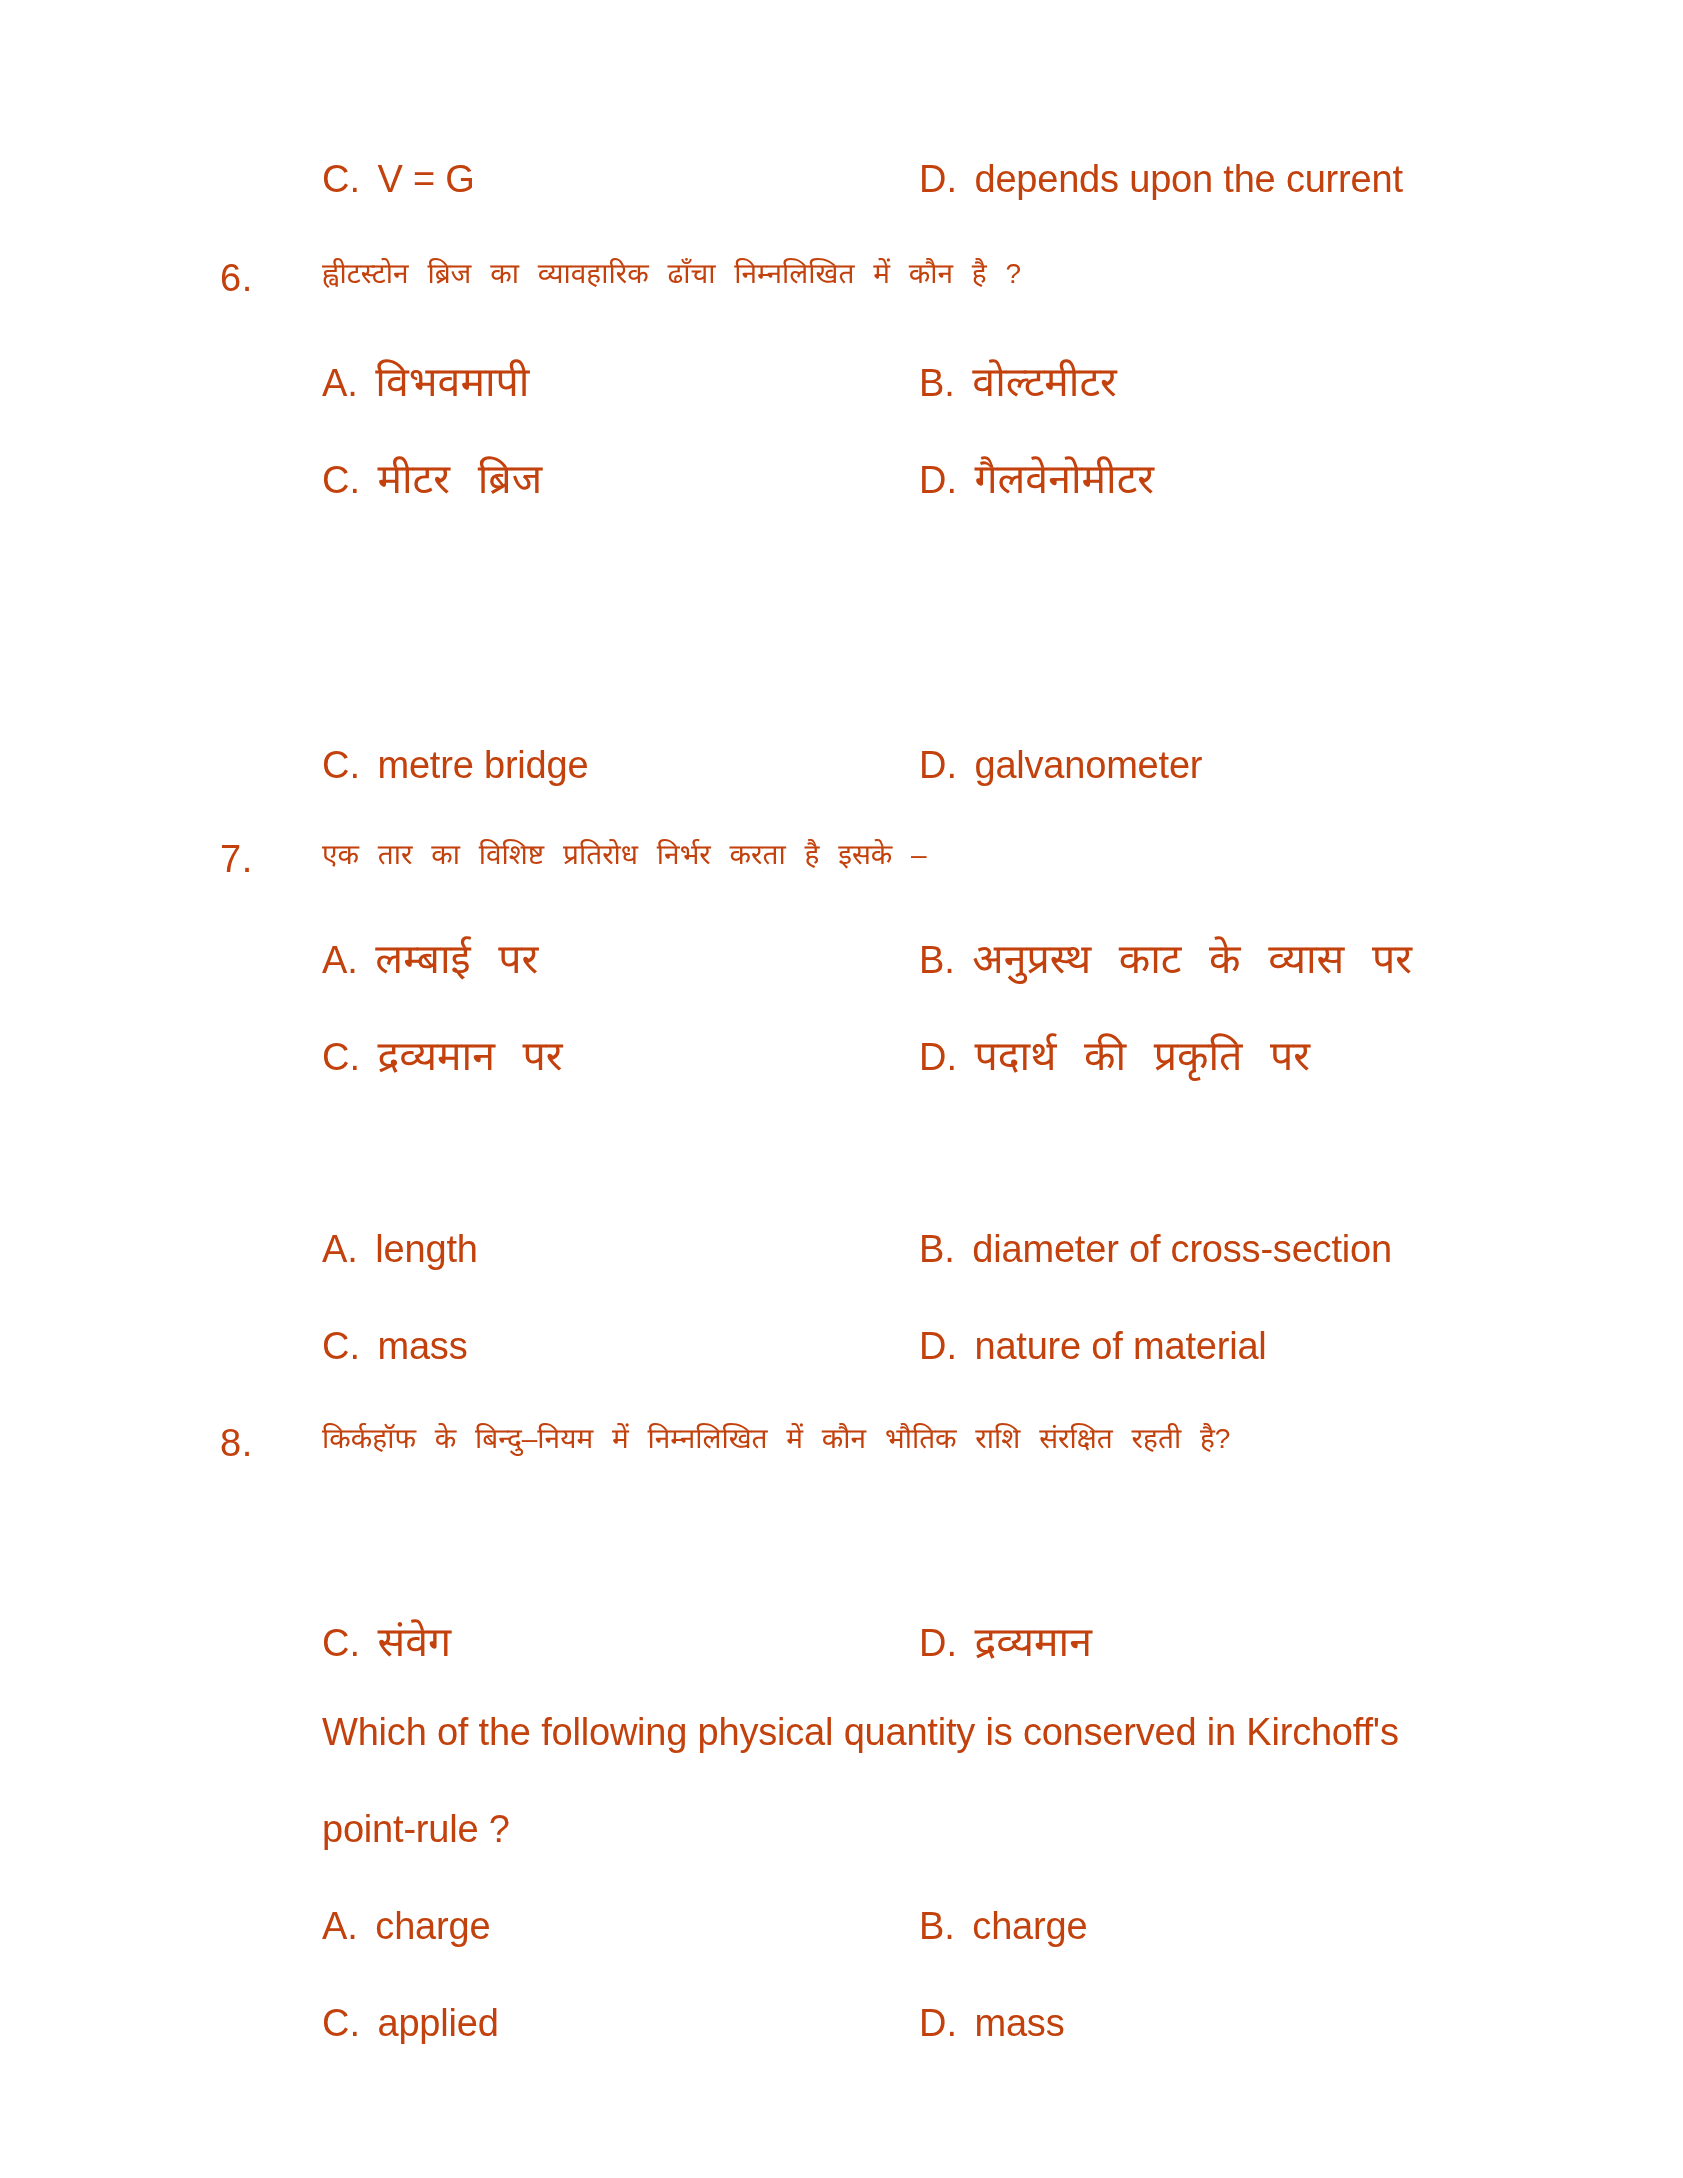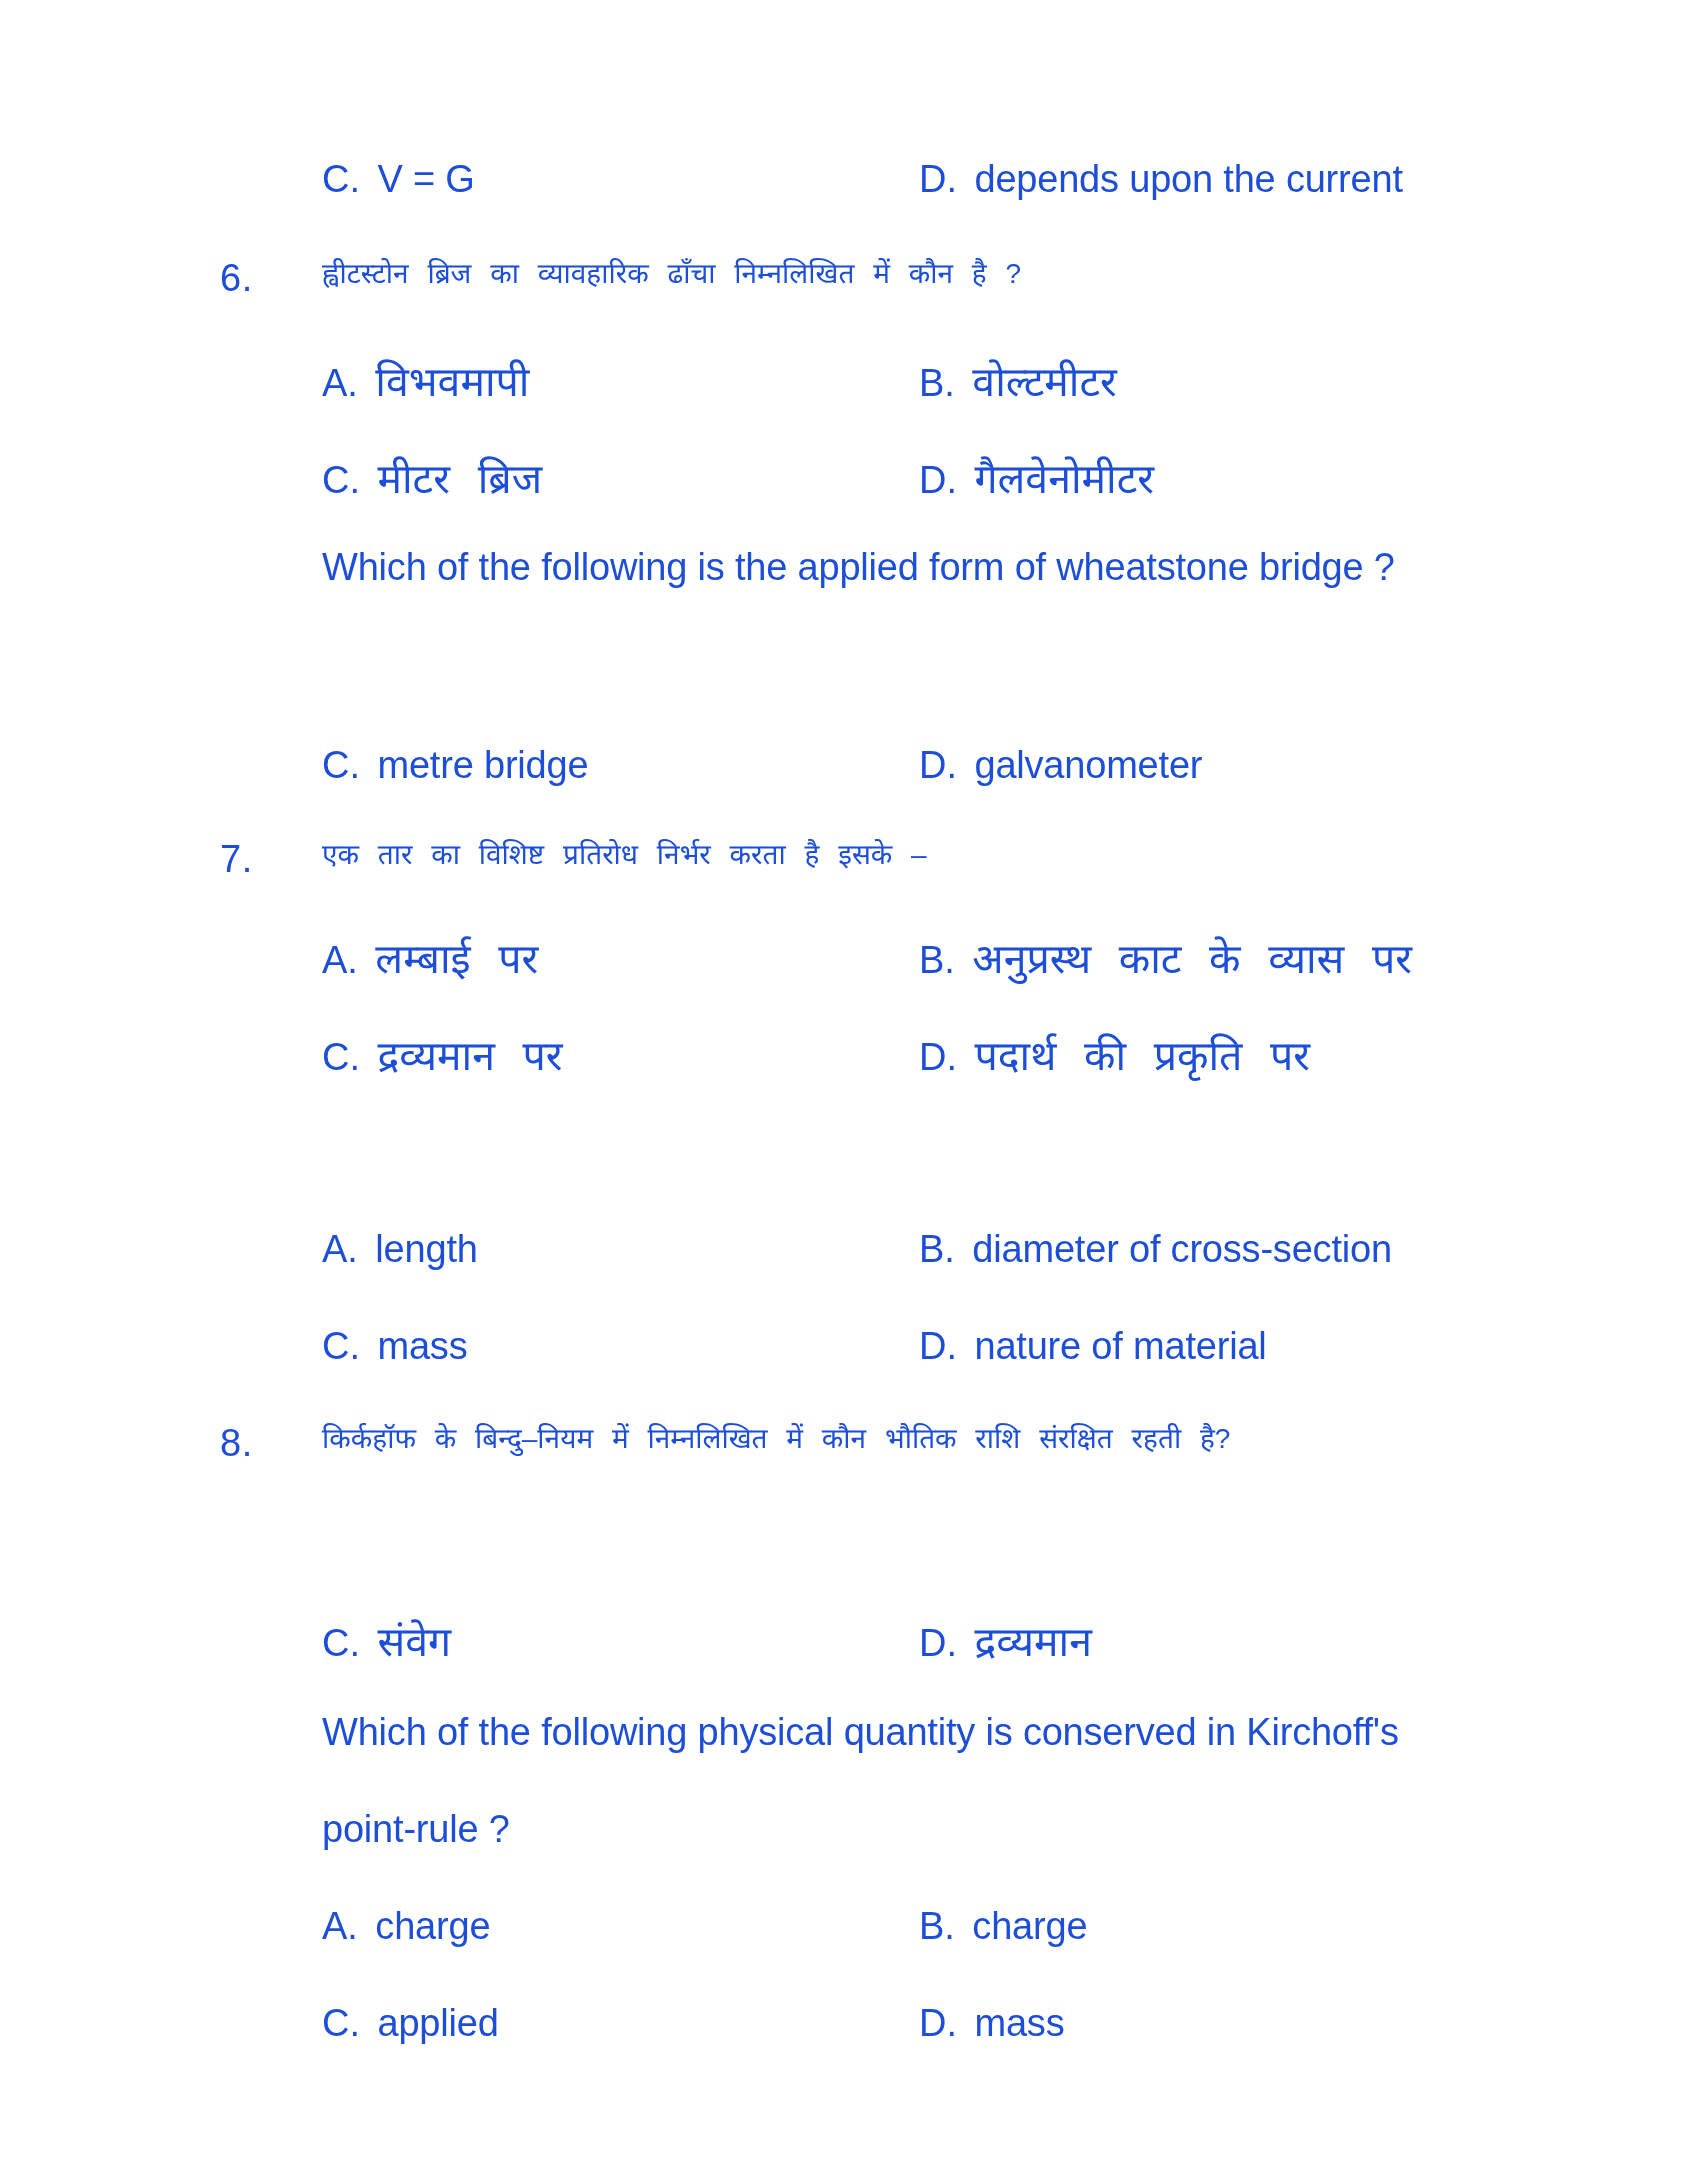--- a/index.html
+++ b/index.html
@@ -7,21 +7,21 @@
   body {
     width: 1683px;
     height: 2178px;
     font-family: "Liberation Sans", "DejaVu Sans", sans-serif;
   }
   .page {
     position: relative;
     width: 1683px;
     height: 2178px;
     background: #ffffff;
-    color: #1d4ed8;
+    color: #c2410c;
     overflow: hidden;
   }
   .row { position: absolute; left: 0; width: 100%; height: 59px; }
   .qnum {
     position: absolute;
     left: 220px;
     top: 4px;
     font-size: 38px;
     letter-spacing: 0.5px;
   }
@@ -85,23 +85,20 @@
     <div class="opt opt-a opt-hi">
       <span class="label">C.</span>
       <span class="text">मीटर ब्रिज</span>
     </div>
     <div class="opt opt-b opt-hi">
       <span class="label">D.</span>
       <span class="text">गैलवेनोमीटर</span>
     </div>
   </div>
 
-  <div class="row" style="top:546px">
-    <span class="qtext-en">Which of the following is the applied form of wheatstone bridge ?</span>
-  </div>
 
 
   <div class="row" style="top:744px">
     <div class="opt opt-a opt-en">
       <span class="label">C.</span>
       <span class="text">metre bridge</span>
     </div>
     <div class="opt opt-b opt-en">
       <span class="label">D.</span>
       <span class="text">galvanometer</span>

